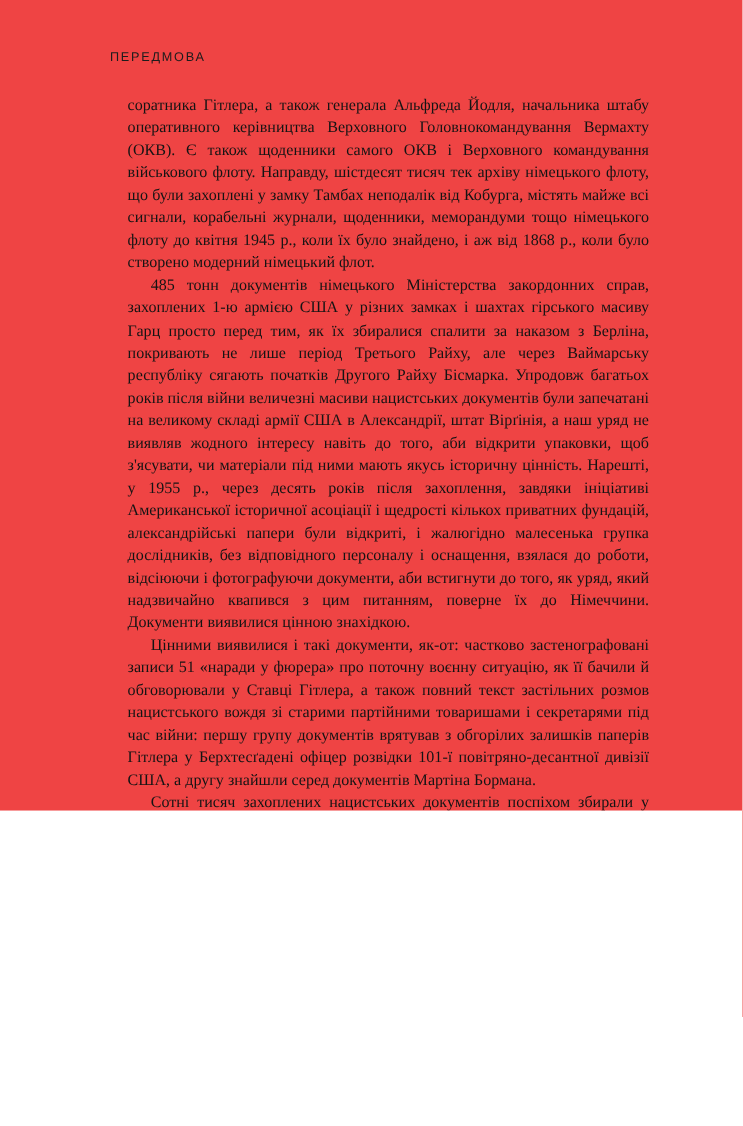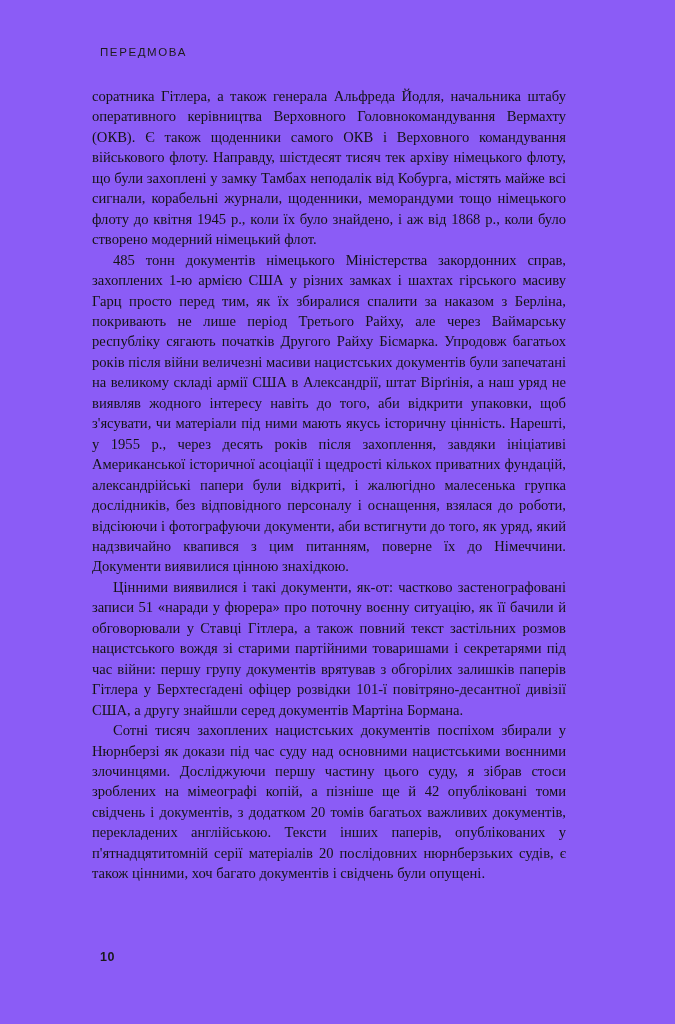--- a/index.html
+++ b/index.html
@@ -3,39 +3,39 @@
 <meta charset="utf-8">
 <style>
   html, body {
     margin: 0;
     padding: 0;
     background: #ffffff;
   }
   .page {
     position: relative;
     width: 675px;
-    height: 1024px;
-    background: #8b5cf6;
+    height: 737px;
+    background: #ef4444;
     overflow: hidden;
     font-family: "Liberation Serif", serif;
     color: #1a1a1a;
   }
   .header {
     position: absolute;
     left: 100px;
     top: 46px;
     font-family: "Liberation Sans", sans-serif;
     font-size: 11.5px;
     letter-spacing: 1.6px;
     color: #1c1c1c;
     font-weight: 400;
   }
   .content {
     position: absolute;
-    left: 92px;
+    left: 116px;
     top: 86px;
     width: 474px;
   }
   p.para {
     margin: 0;
     font-size: 14.6px;
     line-height: 20.45px;
     text-align: justify;
     text-justify: inter-word;
     hyphens: manual;

